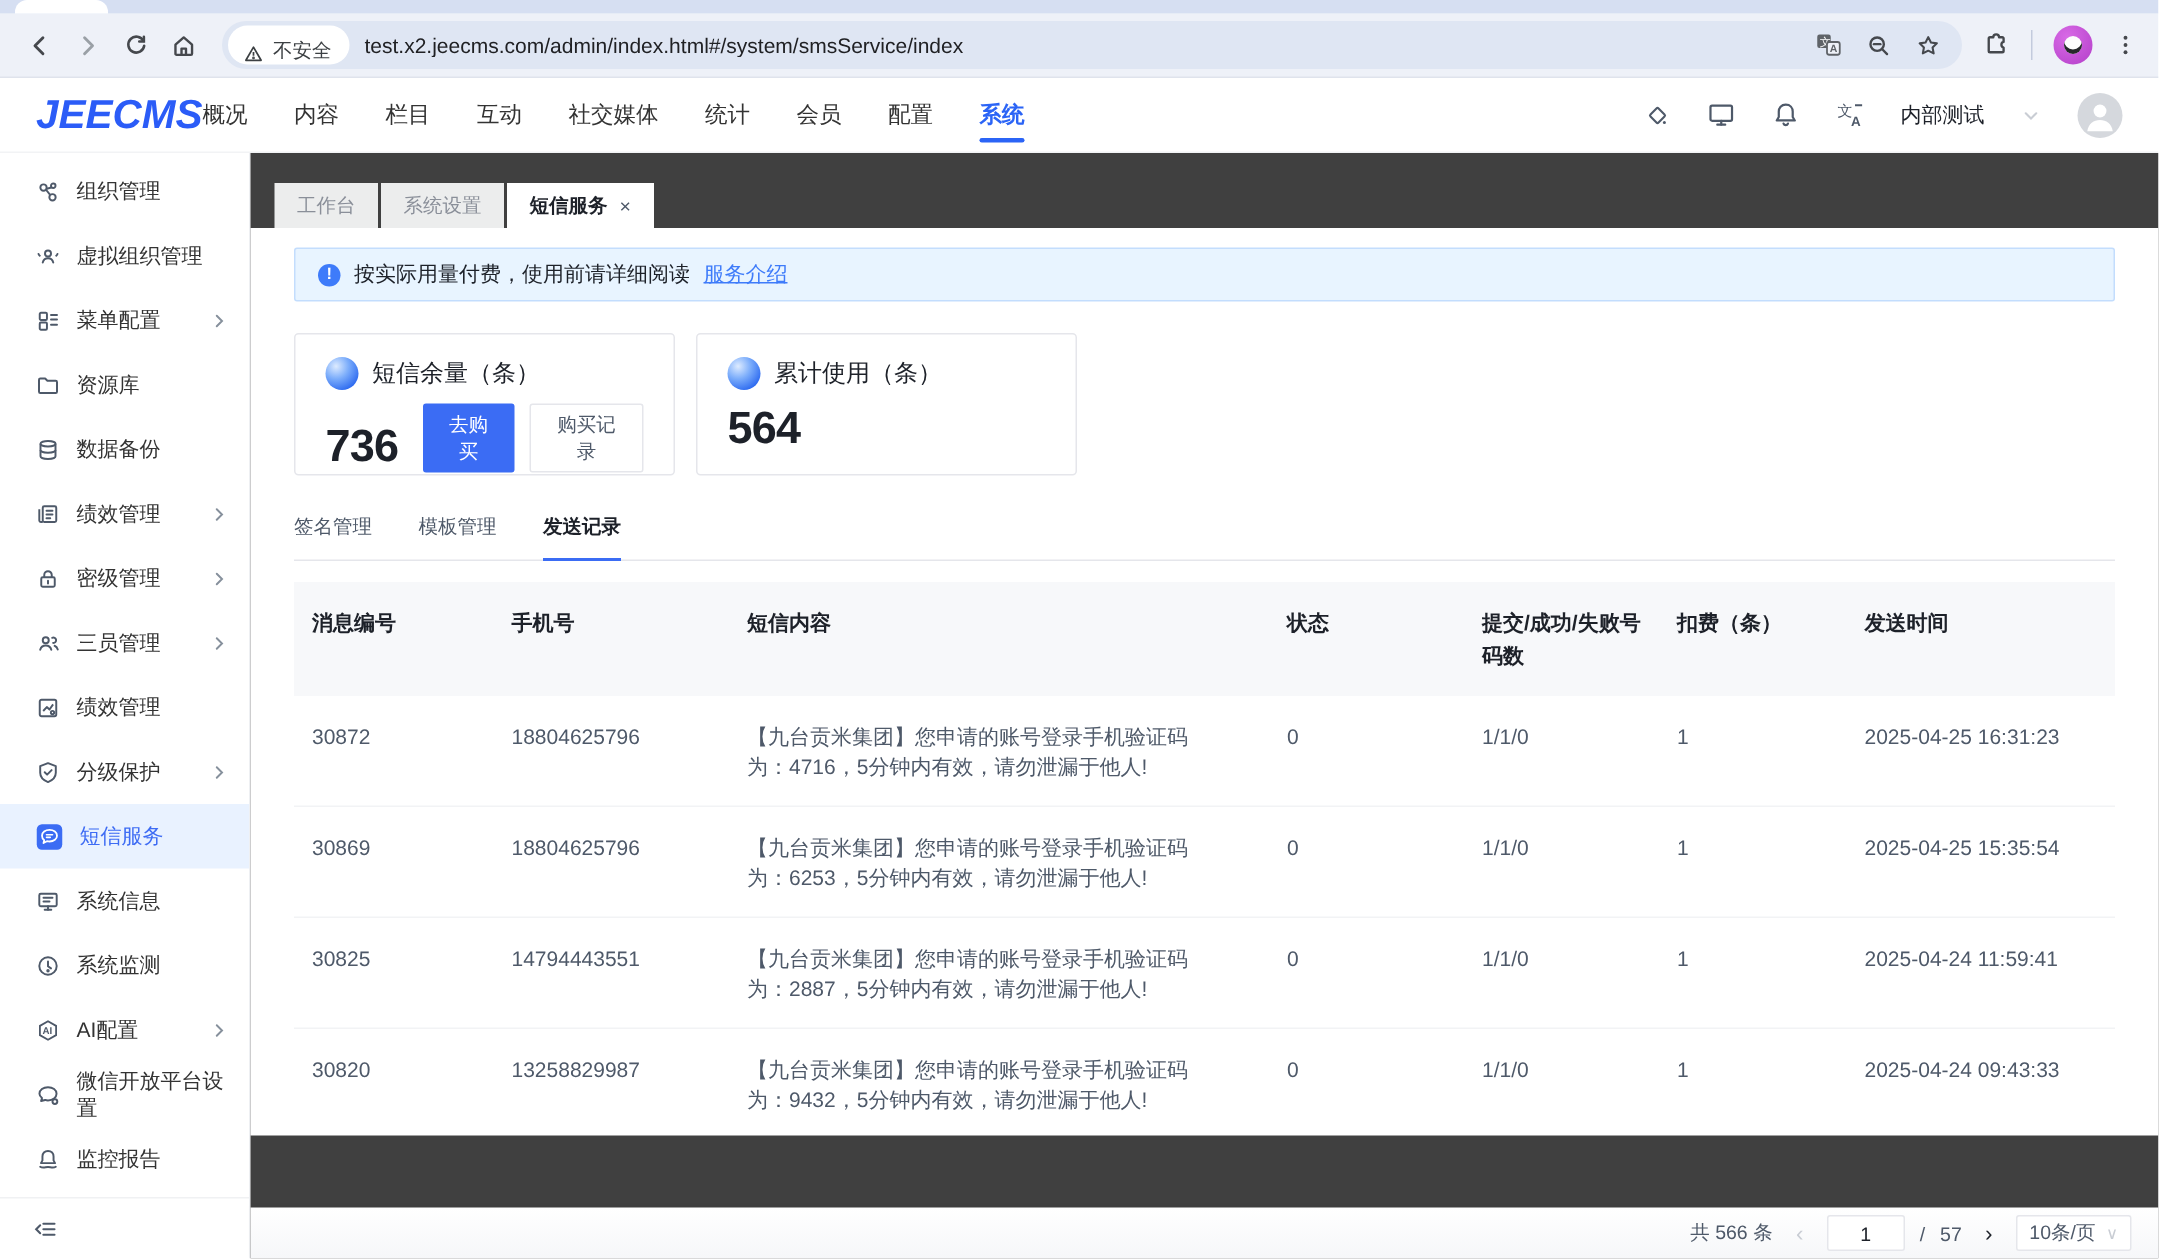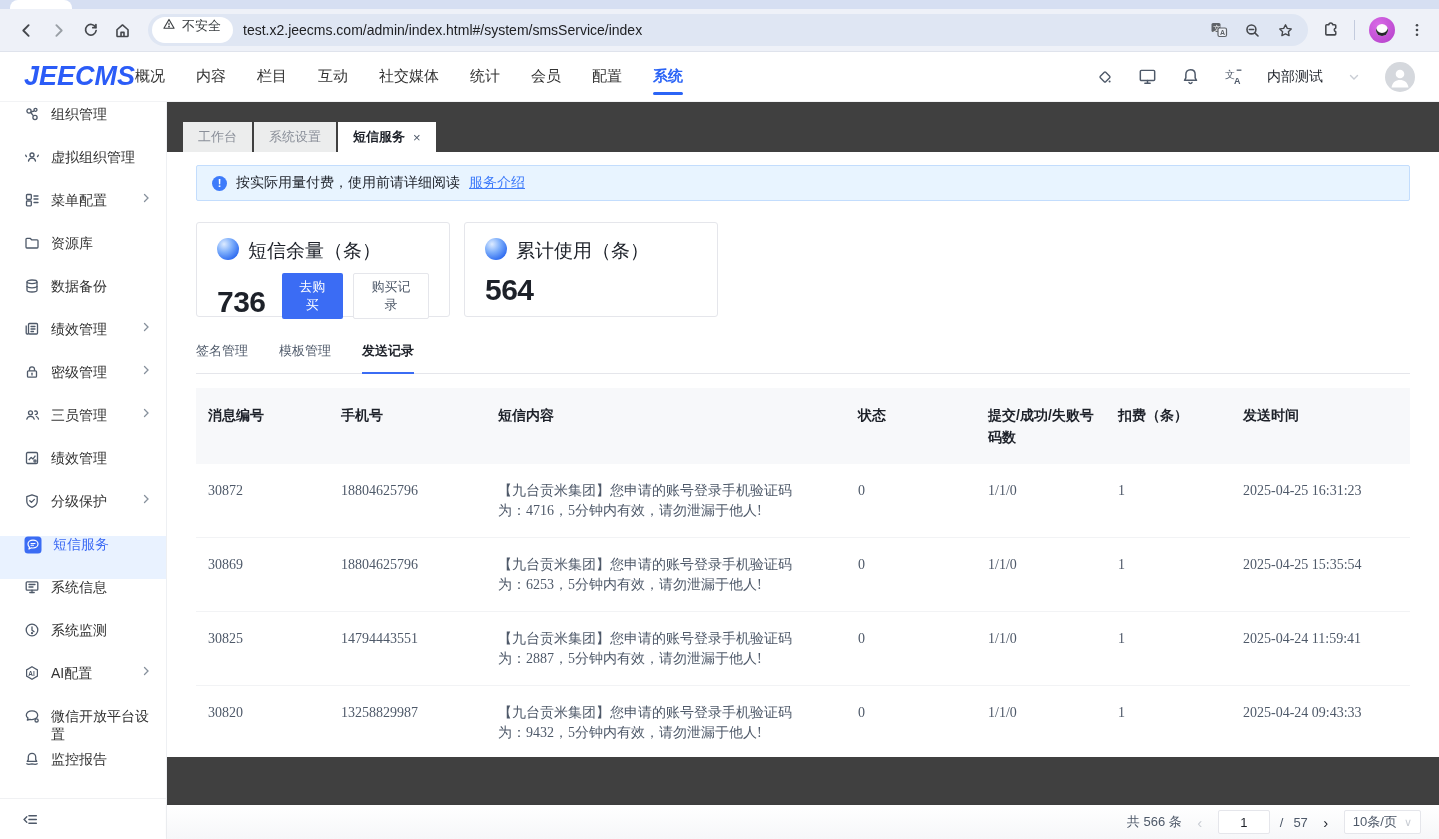--- a/index.html
+++ b/index.html
@@ -7,21 +7,21 @@
   body { font-family:"Liberation Sans","DejaVu Sans",sans-serif; background:#fff; color:#1d2129; }
   svg { display:block; }
 
   
   .tabstrip { height:9px; background:#d6dff2; position:relative; }
   .tabstrip .active-tab-bottom { position:absolute; left:10px; top:0; width:62px; height:9px; background:#fff; border-radius:8px 8px 0 0; }
   .toolbar { height:43px; background:#eef1f8; display:flex; align-items:center; padding:0 10px; border-bottom:1px solid #dfe3ec; }
   .toolbar .nav-btn { width:32px; height:32px; display:flex; align-items:center; justify-content:center; border-radius:50%; color:#45484d; }
   .toolbar .nav-btn.disabled { color:#9aa0a6; }
   .url-pill { flex:1; height:32px; margin:0 10px; background:#dfe6f3; border-radius:16px; display:flex; align-items:center; padding:0 6px 0 4px; min-width:0; }
-  .sec-chip { background:#fff; border-radius:13px; height:26px; display:flex; align-items:flex-start; gap:6px; padding:0 12px 0 10px; color:#3c4043; font-size:13px; flex:none; }
+  .sec-chip { background:#fff; border-radius:13px; height:26px; display:flex; align-items:flex-end; gap:6px; padding:0 12px 0 10px; color:#3c4043; font-size:13px; flex:none; }
   .url-text { font-size:14px; color:#202124; margin-left:10px; flex:1; white-space:nowrap; overflow:hidden; }
   .pill-icons { display:flex; align-items:center; gap:16px; margin-right:8px; color:#5f6368; }
   .toolbar-right { display:flex; align-items:center; gap:14px; padding:0 4px; color:#45484d; }
   .tb-sep { width:1px; height:20px; background:#c3cbdd; }
   .browser-avatar { width:26px; height:26px; border-radius:50%; background:radial-gradient(circle at 35% 30%, #d86ae6, #b33ec9); position:relative; }
   .browser-avatar::after{ content:""; position:absolute; left:7px; top:7px; width:12px; height:12px; border-radius:50%; background:#fdfdfd; box-shadow:inset 0 -3px 0 #26282b; }
   .trans-glyph { font-size:11px; color:#5f6368; line-height:1; letter-spacing:-1px; }
 
   
   .app-header { height:50px; background:#fff; display:flex; align-items:center; padding:0 24px; border-bottom:1px solid #f2f3f5; position:relative; z-index:3; }
@@ -30,21 +30,21 @@
   .main-nav .nav-item { font-size:15px; color:#333; cursor:pointer; height:100%; display:flex; align-items:center; position:relative; }
   .main-nav .nav-item.active { color:#2b64f6; font-weight:600; }
   .main-nav .nav-item.active::after { content:""; position:absolute; bottom:6px; left:0; right:0; height:3px; border-radius:2px; background:#2b64f6; }
   .header-right { margin-left:auto; display:flex; align-items:center; gap:24px; color:#4e5969; }
   .env-label { font-size:14px; color:#1d2129; }
   .hdr-avatar { width:30px; height:30px; border-radius:50%; background:#d5d8dd; }
 
   
   .layout { display:flex; height:737px; }
   .sidebar { width:167px; background:#fff; border-right:1px solid #eef0f3; display:flex; flex-direction:column; padding-top:4px; flex:none; }
-  .side-item { height:43px; display:flex; gap:11px; padding:0 14px 0 24px; font-size:14px; color:#333; cursor:pointer; flex:none; }
+  .side-item { height:43px; display:flex; align-items:center; gap:11px; padding:0 14px 0 24px; font-size:14px; color:#333; cursor:pointer; flex:none; }
   .side-item .s-icon { color:#4e5969; flex:none; }
   .side-item .chev { margin-left:auto; color:#86909c; }
   .side-item.active { background:#e9f2ff; color:#3e6cf4; }
   .side-foot { margin-top:auto; border-top:1px solid #f0f1f3; height:41px; display:flex; align-items:center; padding-left:22px; color:#4e5969; flex:none; }
 
   .main { flex:1; background:#404040; position:relative; min-width:0; }
 
   
   .ws-tabs { display:flex; gap:2px; padding:20px 16px 0; }
   .ws-tab { height:30px; display:flex; align-items:center; gap:8px; padding:0 15px; font-size:13px; color:#8a8f99; background:#eceded; cursor:pointer; }
@@ -52,38 +52,38 @@
   .ws-tab .close-x { color:#4e5969; font-size:13px; font-weight:400; }
 
   
   .content { background:#fff; height:605px; padding:13px 29px 0; overflow:hidden; }
   .banner { height:36px; background:#e8f4ff; border:1px solid #c3ddfd; border-radius:2px; display:flex; align-items:center; padding:0 15px; gap:9px; font-size:14px; color:#1d2129; }
   .info-dot { width:15px; height:15px; border-radius:50%; background:#3e7bfa; color:#fff; font-size:11px; font-weight:700; display:flex; align-items:center; justify-content:center; flex:none; }
   .banner a { color:#3e7bfa; text-decoration:underline; cursor:pointer; }
 
   .cards { display:flex; gap:14px; margin-top:21px; }
   .stat-card { width:254px; height:95px; border:1px solid #e5e6eb; border-radius:3px; padding:15px 20px 0; background:#fff; }
-  .stat-head { display:flex; align-items:flex-start; gap:9px; font-size:19px; color:#1d2129; }
+  .stat-head { display:flex; align-items:flex-end; gap:9px; font-size:16px; color:#1d2129; }
   .sphere { width:22px; height:22px; border-radius:50%; background:radial-gradient(circle at 32% 28%, #ddebff 0%, #7daefb 38%, #2e6bf0 78%, #1b54d9 100%); }
   .stat-row { display:flex; align-items:flex-end; margin-top:9px; }
   .stat-value { font-size:30px; font-weight:700; letter-spacing:-0.5px; color:#1d2129; }
   .btn-buy { margin-left:16px; background:#3b6cf4; color:#fff; border:none; font-size:13px; padding:5px 12px; border-radius:2px; cursor:pointer; font-family:inherit; }
   .btn-history { margin-left:10px; background:#fff; color:#4e5969; border:1px solid #e5e6eb; font-size:13px; padding:4px 12px; border-radius:2px; cursor:pointer; font-family:inherit; }
 
   .sms-tabs { display:flex; gap:31px; margin-top:25px; border-bottom:1px solid #e5e6eb; }
   .sms-tab { font-size:13px; color:#4e5969; padding-bottom:13px; cursor:pointer; position:relative; }
   .sms-tab.active { color:#1d2129; font-weight:700; }
   .sms-tab.active::after { content:""; position:absolute; left:0; right:0; bottom:-1px; height:2px; background:#3b6cf4; }
 
   .grid-table { margin-top:14px; }
   .t-row { display:grid; grid-template-columns:133px 157px 360px 130px 130px 125px 1fr; }
   .t-head { background:#f7f8fa; font-weight:700; color:#1d2129; }
   .t-cell { font-size:14px; padding:16px 12px; line-height:22px; }
   .t-head .t-cell { min-height:70px; }
-  .t-body .t-row { border-bottom:1px solid #f2f3f5;font-family:Liberation Serif, serif; }
+  .t-body .t-row { border-bottom:1px solid #f2f3f5; }
   .t-body .t-cell { color:#4e5969; min-height:69px; line-height:20px; padding-top:17px; }
   .t-body .t-cell.c-content { padding-right:28px; }
 
   
   .bottom-bar { position:absolute; left:0; right:0; bottom:0; height:34px; background:linear-gradient(#ffffff,#f6f7f9); box-shadow:0 -1px 3px rgba(0,0,0,.05); display:flex; align-items:center; justify-content:flex-end; gap:10px; padding-right:18px; font-size:13px; color:#4e5969; }
   .pg-arrow { color:#c9cdd4; font-size:15px; width:16px; text-align:center; cursor:pointer; user-select:none; }
   .pg-arrow.enabled { color:#1d2129; }
   .page-input { width:52px; height:24px; border:1px solid #e5e6eb; border-radius:2px; text-align:center; font-size:13px; color:#1d2129; background:#fff; font-family:inherit; }
   .page-size { height:24px; border:1px solid #e5e6eb; border-radius:2px; background:#fff; display:flex; align-items:center; gap:7px; padding:0 8px; cursor:pointer; color:#4e5969; }
   .page-size .dd { color:#c9cdd4; font-size:11px; }

